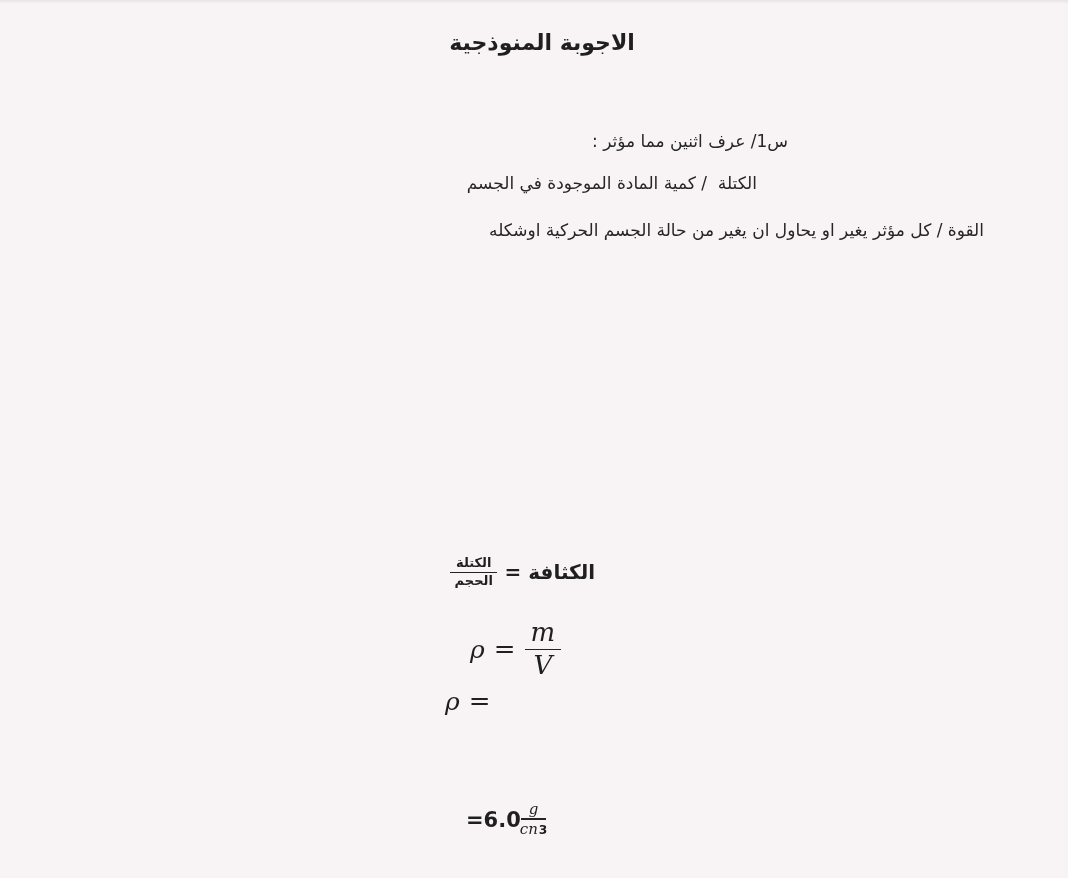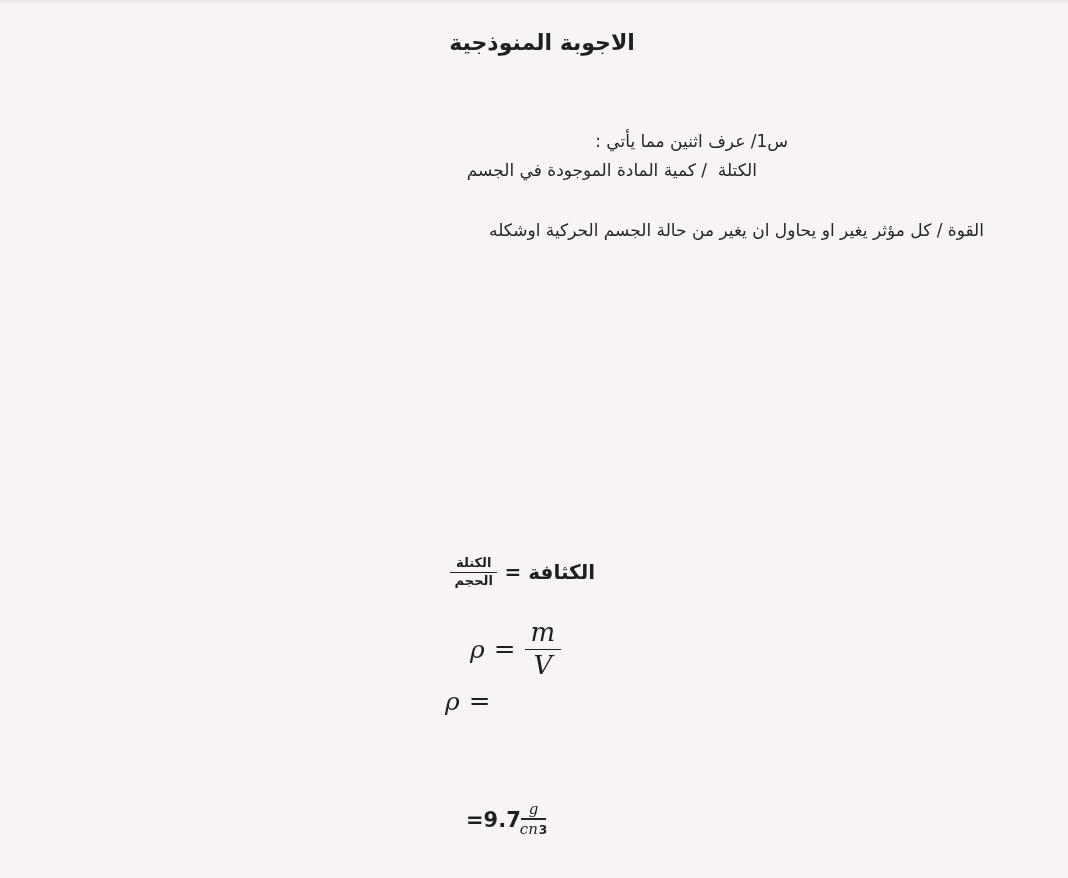--- a/index.html
+++ b/index.html
@@ -22,21 +22,21 @@
     text-align:center; direction:rtl;
     font-size:22px; font-weight:700; letter-spacing:.2px;
     transform:translateX(8px);
   }
 
   .ar{
     position:absolute; direction:rtl; unicode-bidi:plaintext;
     font-size:17px; white-space:pre; color:#262626;
   }
   .line-q1       { top:131px; right:280px; }
-  .line-mass     { top:160px; right:311px; }
+  .line-mass     { top:173px; right:311px; }
   .line-force    { top:220px; right:84px;  }
   .line-pressure { top:282px; right:58px;  }
   .line-problem  { top:489px; right:196px; }
 
   .eq{ position:absolute; display:flex; align-items:center; }
   .frac{ display:inline-flex; flex-direction:column; align-items:center; line-height:1.15; }
   .frac .num{ border-bottom:1.6px solid #242424; padding:0 6px 1px 6px; }
   .frac .den{ padding-top:1px; }
 
   .mi{ font-family:"DejaVu Serif", serif; font-style:italic; }
@@ -65,21 +65,21 @@
   .eq4 .frac{ font-size:15px; margin-left:-2px; }
   .eq4 .frac .num{ padding:0 8px 0 8px; border-bottom-width:2px; }
 </style>
 </head>
 <body>
 
 <div class="page">
 
   <div class="title">الاجوبة المنوذجية</div>
 
-  <div class="ar line-q1">س1/ عرف اثنين مما يأتي :</div>
+  <div class="ar line-q1">س1/ عرف اثنين مما مؤثر :</div>
   <div class="ar line-mass">الكتلة  / كمية المادة الموجودة في الجسم</div>
   <div class="ar line-force">القوة / كل مؤثر يغير او يحاول ان يغير من حالة الجسم الحركية اوشكله</div>
 
 
   <div class="eq eq1" dir="rtl">
     <span class="eq-lhs">الكثافة</span>
     <span class="eq-sign">=</span>
     <span class="frac">
       <span class="num">الكتلة</span>
       <span class="den">الحجم</span>
@@ -94,20 +94,20 @@
       <span class="den mi">V</span>
     </span>
   </div>
 
   <div class="eq eq3">
     <span class="mi eq-lhs">ρ</span>
     <span class="eq-sign">=</span>
   </div>
 
   <div class="eq eq4">
-    <span class="res-prefix">=9.7</span>
+    <span class="res-prefix">=6.0</span>
     <span class="frac">
       <span class="num mi">g</span>
       <span class="den"><span class="mi">cn</span><span class="bsup">3</span></span>
     </span>
   </div>
 
 </div>
 
 </body></html>

